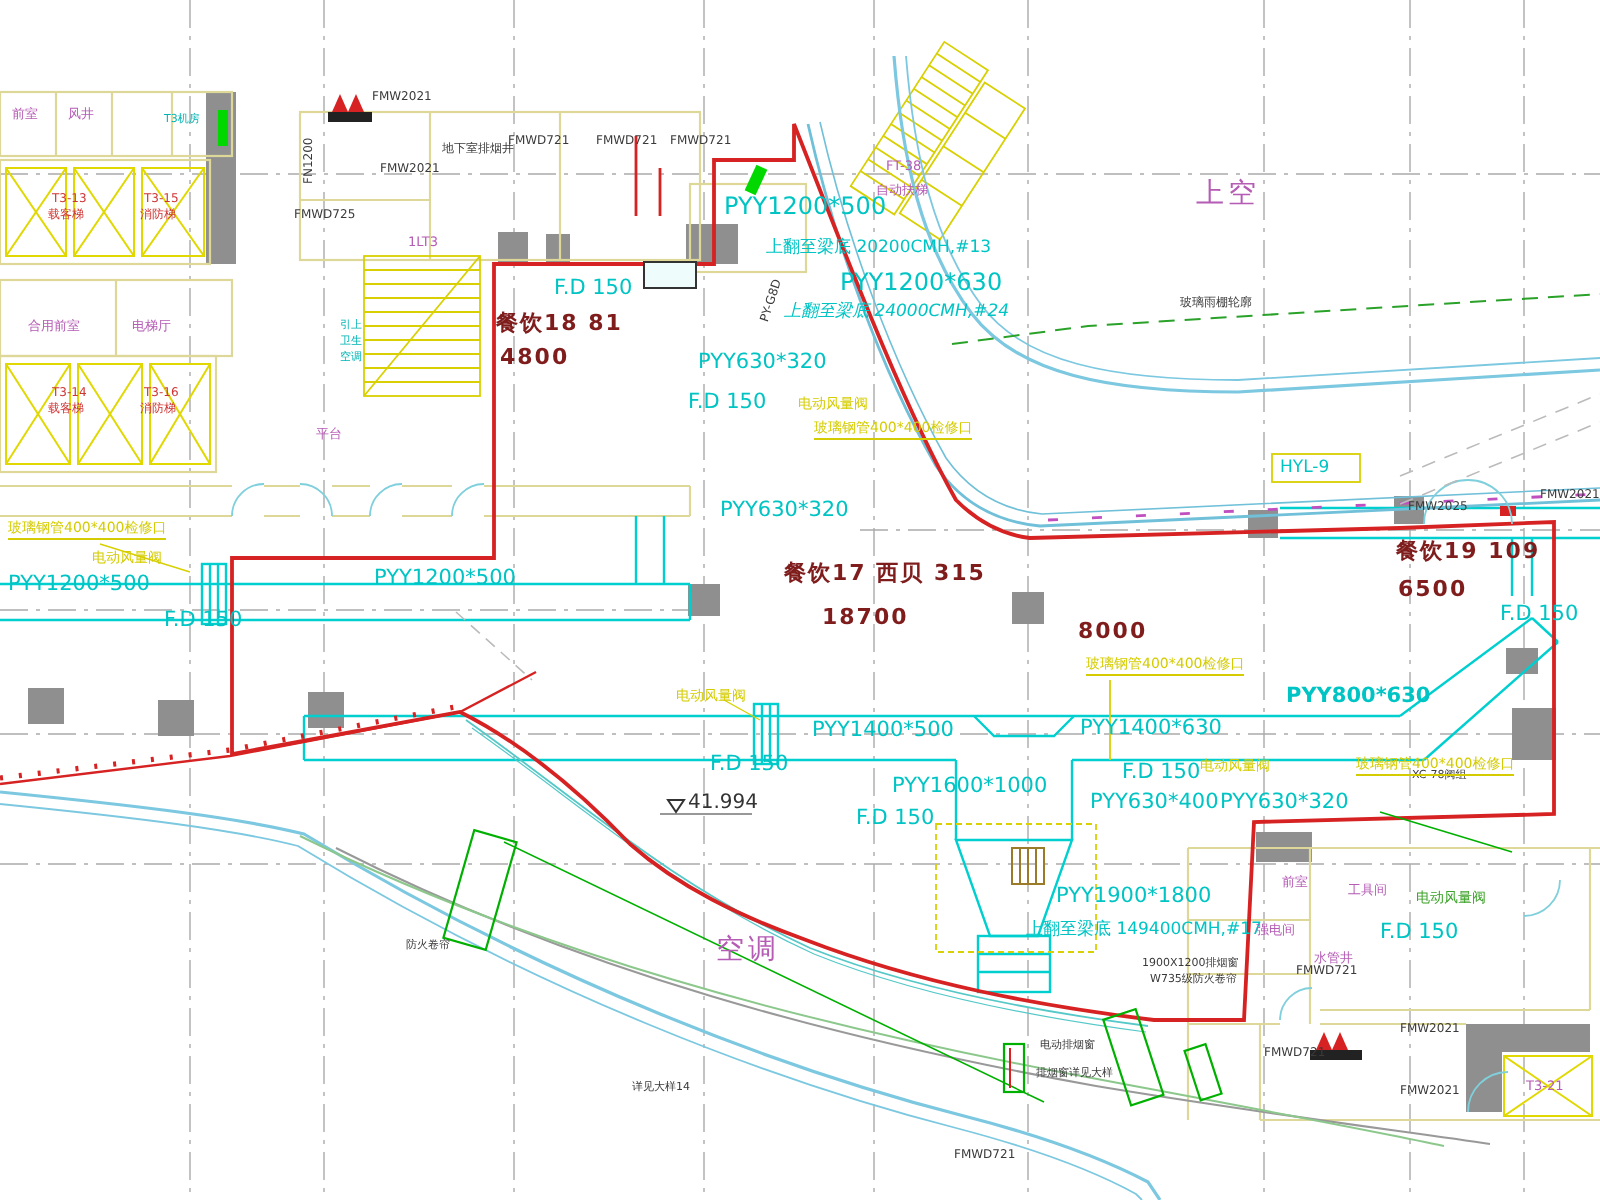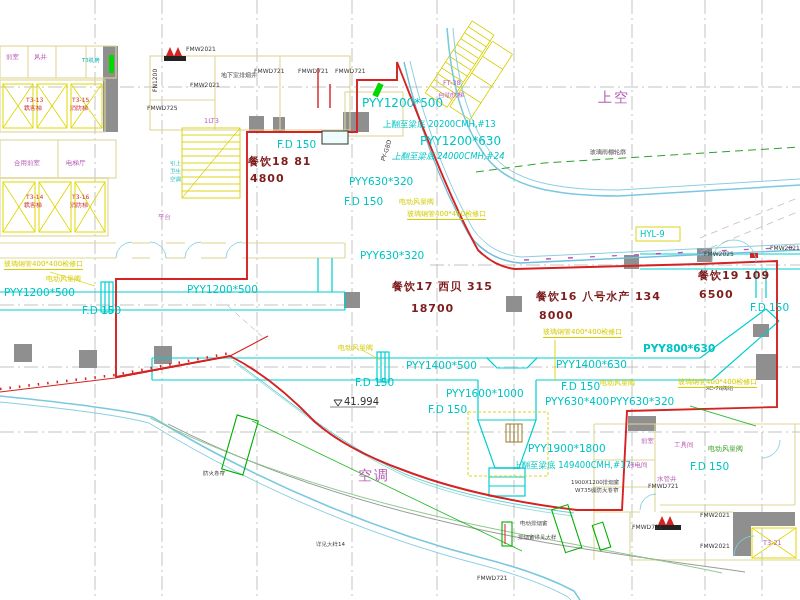--- a/index.html
+++ b/index.html
@@ -298,26 +298,25 @@
       <span class="lbl cyan" style="left: 344px; top: 196px;">F.D 150</span>
       <span class="lbl cyan" style="left: 277px; top: 139px;">F.D 150</span>
       <span class="lbl cyan" style="left: 4px; top: 287px;">PYY1200*500</span>
       <span class="lbl cyan" style="left: 187px; top: 284px;">PYY1200*500</span>
       <span class="lbl cyan" style="left: 82px; top: 305px;">F.D 150</span>
       <span class="lbl cyan" style="left: 360px; top: 250px;">PYY630*320</span>
       <span class="lbl red-lg" style="left: 248px; top: 156px;">餐饮18  81</span>
       <span class="lbl red-lg" style="left: 250px; top: 173px;">4800</span>
       <span class="lbl red-lg" style="left: 392px; top: 281px;">餐饮17  西贝  315</span>
       <span class="lbl red-lg" style="left: 411px; top: 303px;">18700</span>
-      <span class="lbl red-lg" style="left: 536px; top: 291px;">餐饮16  八号水产 134</span>
       <span class="lbl red-lg" style="left: 539px; top: 310px;">8000</span>
       <span class="lbl red-lg" style="left: 698px; top: 270px;">餐饮19  109</span>
       <span class="lbl red-lg" style="left: 699px; top: 289px;">6500</span>
       <span class="lbl cyan" style="left: 643px; top: 343px; font-weight: bold;">PYY800*630</span>
-      <span class="lbl cyan" style="left: 556px; top: 359px;">PYY1400*630</span>
+      <span class="lbl cyan" style="left: 540px; top: 359px;">PYY1400*630</span>
       <span class="lbl cyan" style="left: 561px; top: 381px;">F.D 150</span>
       <span class="lbl cyan" style="left: 545px; top: 396px;">PYY630*400</span>
       <span class="lbl cyan" style="left: 406px; top: 360px;">PYY1400*500</span>
       <span class="lbl cyan" style="left: 446px; top: 388px;">PYY1600*1000</span>
       <span class="lbl cyan" style="left: 428px; top: 404px;">F.D 150</span>
       <span class="lbl cyan" style="left: 355px; top: 377px;">F.D 150</span>
       <span class="lbl cyan" style="left: 528px; top: 443px;">PYY1900*1800</span>
       <span class="lbl cyan-sm" style="left: 513px; top: 461px;">上翻至梁底 149400CMH,#17</span>
       <span class="lbl cyan" style="left: 690px; top: 461px;">F.D 150</span>
       <span class="lbl cyan" style="left: 610px; top: 396px;">PYY630*320</span>

